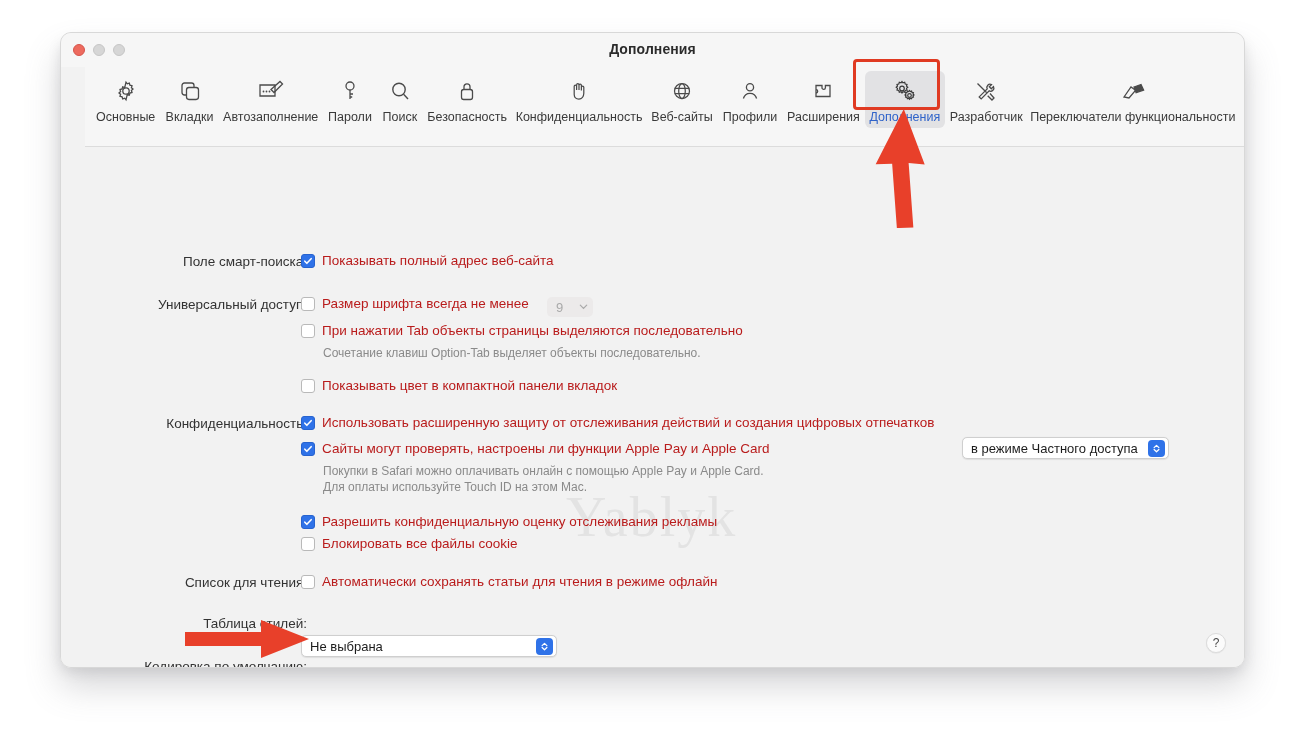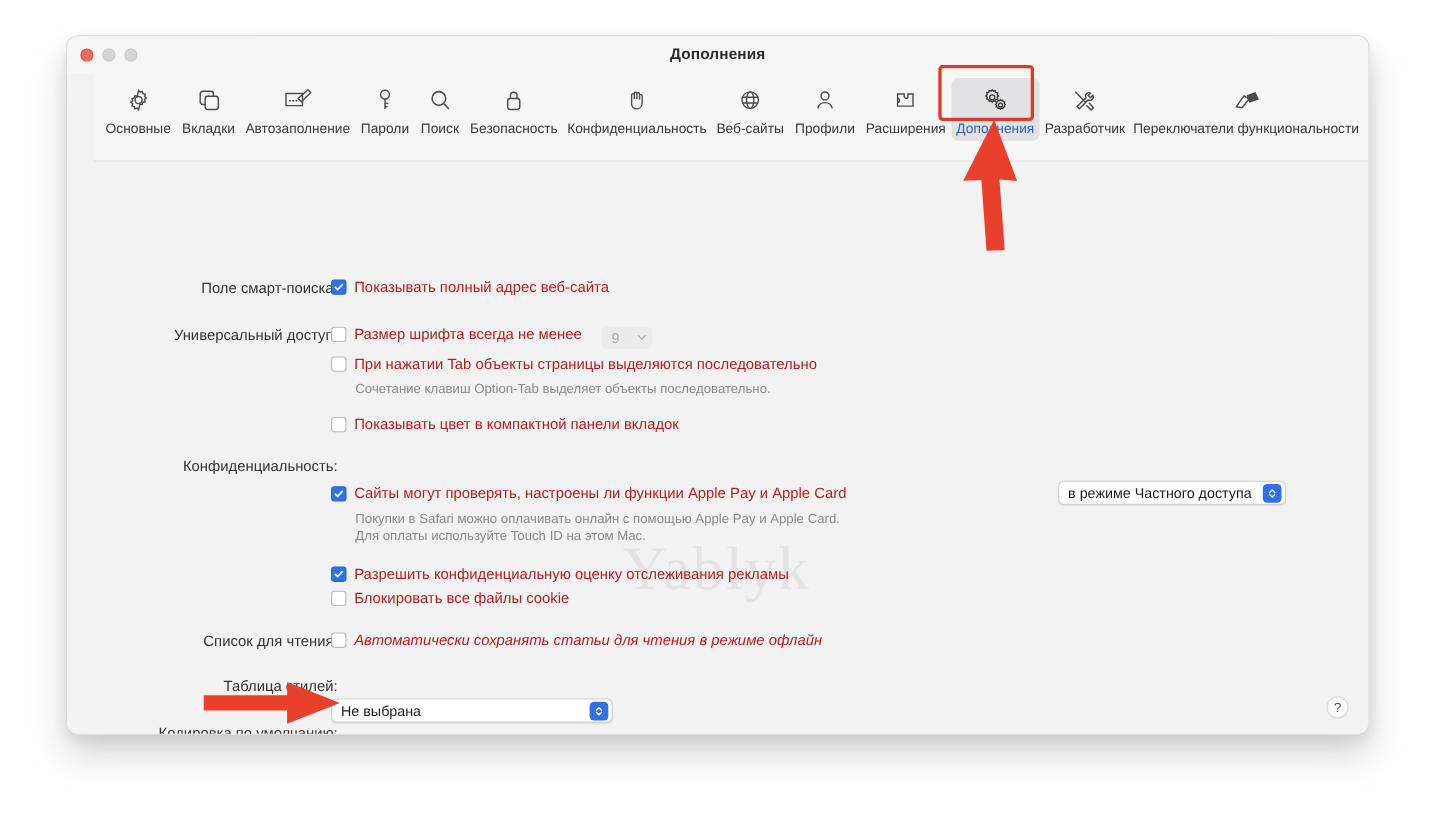--- a/index.html
+++ b/index.html
@@ -319,20 +319,28 @@
       <div class="hint" style="left:262px; top:198px;">Сочетание клавиш Option-Tab выделяет объекты последовательно.</div>
 
       <div class="cb-line" style="left:240px; top:231px;">
         <span class="cbox">
           
         </span>
         <span class="cbtext">Показывать цвет в компактной панели вкладок</span>
       </div>
 
       <div class="lbl" style="right:937px; top:269px;">Конфиденциальность:</div>
+      <div class="cb-line" style="left:240px; top:268px;">
+        <span class="cbox on">
+          <svg width="10" height="10" viewBox="0 0 12 12">
+              <path d="M2.2 6.2l2.4 2.6 5.2-5.6" stroke="#fff" stroke-width="1.9" fill="none" stroke-linecap="round" stroke-linejoin="round"></path>
+            </svg>
+        </span>
+        <span class="cbtext">Использовать расширенную защиту от отслеживания действий и создания цифровых отпечатков</span>
+      </div>
       <div class="popup wide-right" style="left:901px; top:267px;">
         <span>в режиме Частного доступа</span>
         <span class="chev">
           <svg width="11" height="11" viewBox="0 0 12 12">
               <path d="M3.4 5.1L6 2.6l2.6 2.5M3.4 7.1L6 9.6l2.6-2.5" stroke="#fff" stroke-width="1.35" fill="none" stroke-linecap="round" stroke-linejoin="round"></path>
             </svg>
         </span>
       </div>
 
       <div class="cb-line" style="left:240px; top:294px;">
@@ -355,21 +363,21 @@
         <span class="cbtext">Разрешить конфиденциальную оценку отслеживания рекламы</span>
       </div>
       <div class="cb-line" style="left:240px; top:389px;">
         <span class="cbox">
           
         </span>
         <span class="cbtext">Блокировать все файлы cookie</span>
       </div>
 
       <div class="lbl" style="right:937px; top:428px;">Список для чтения:</div>
-      <div class="cb-line" style="left:240px; top:427px;font-style:italic;">
+      <div class="cb-line" style="left:240px; top:427px;">
         <span class="cbox">
           
         </span>
         <span class="cbtext">Автоматически сохранять статьи для чтения в режиме офлайн</span>
       </div>
 
       <div class="lbl" style="right:937px; top:469px;">Таблица стилей:</div>
       <div class="popup" style="left:240px; top:465px; width:256px;align-items:center;">
         <span>Не выбрана</span>
         <span class="chev">

